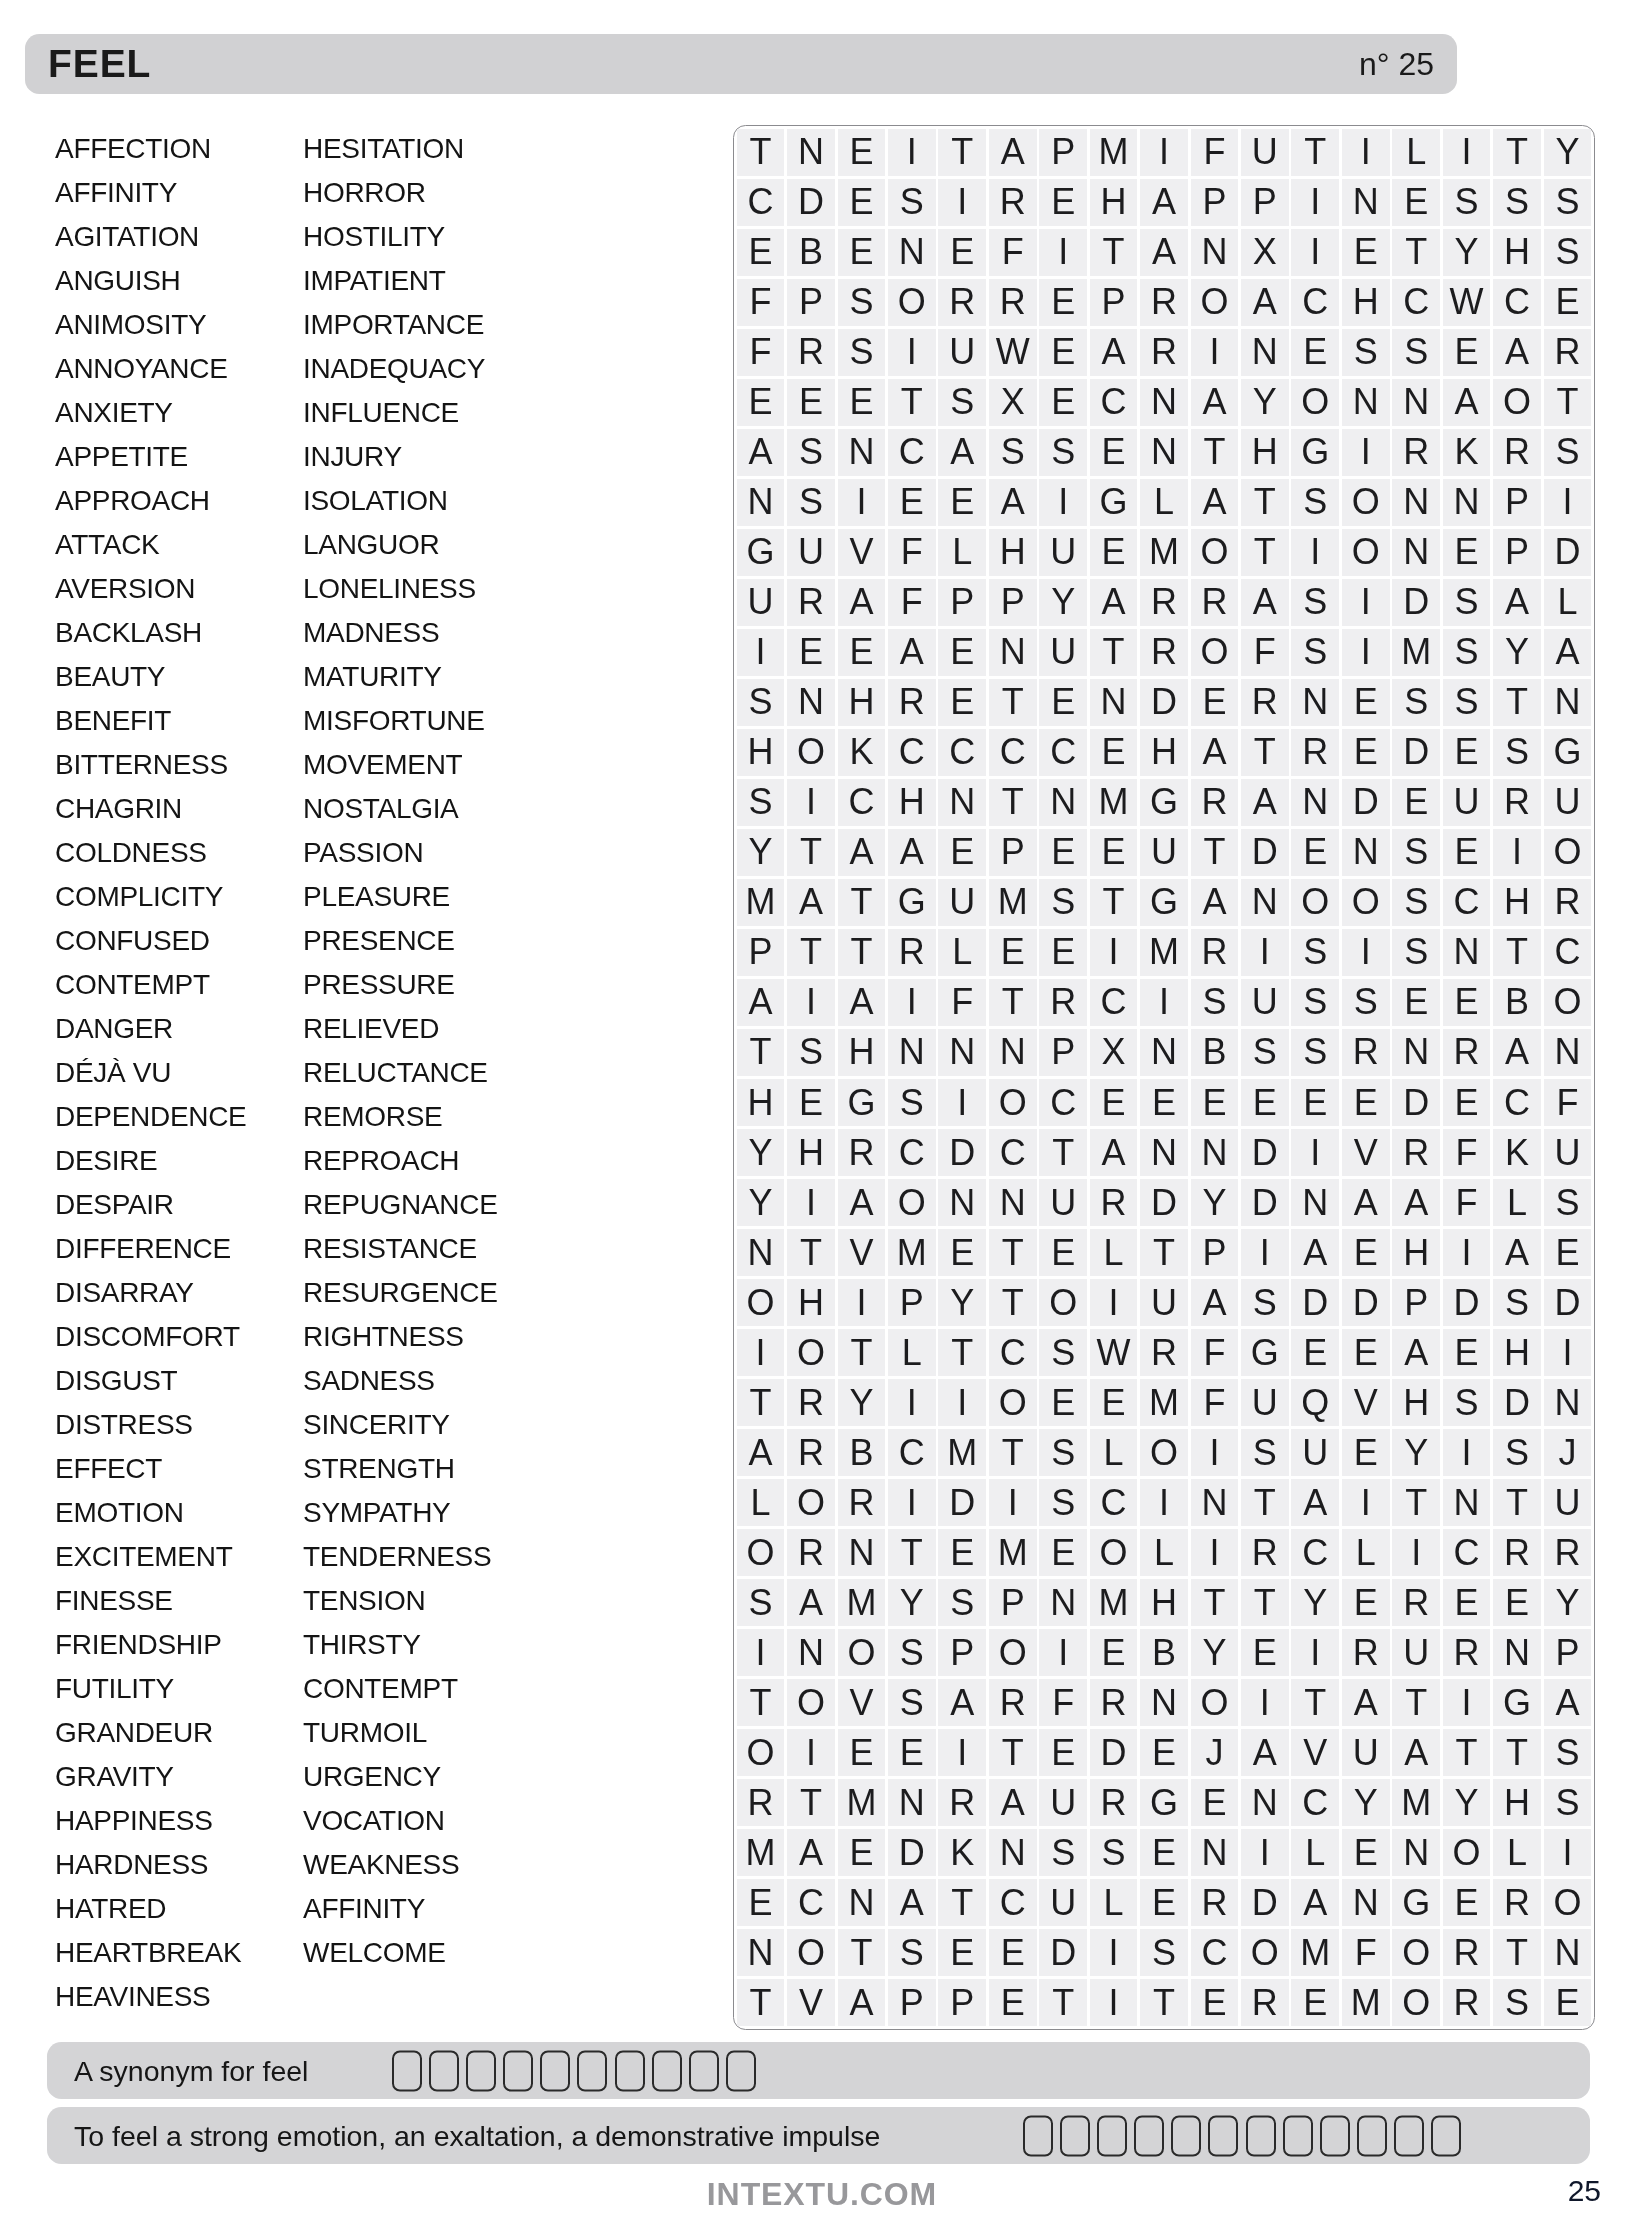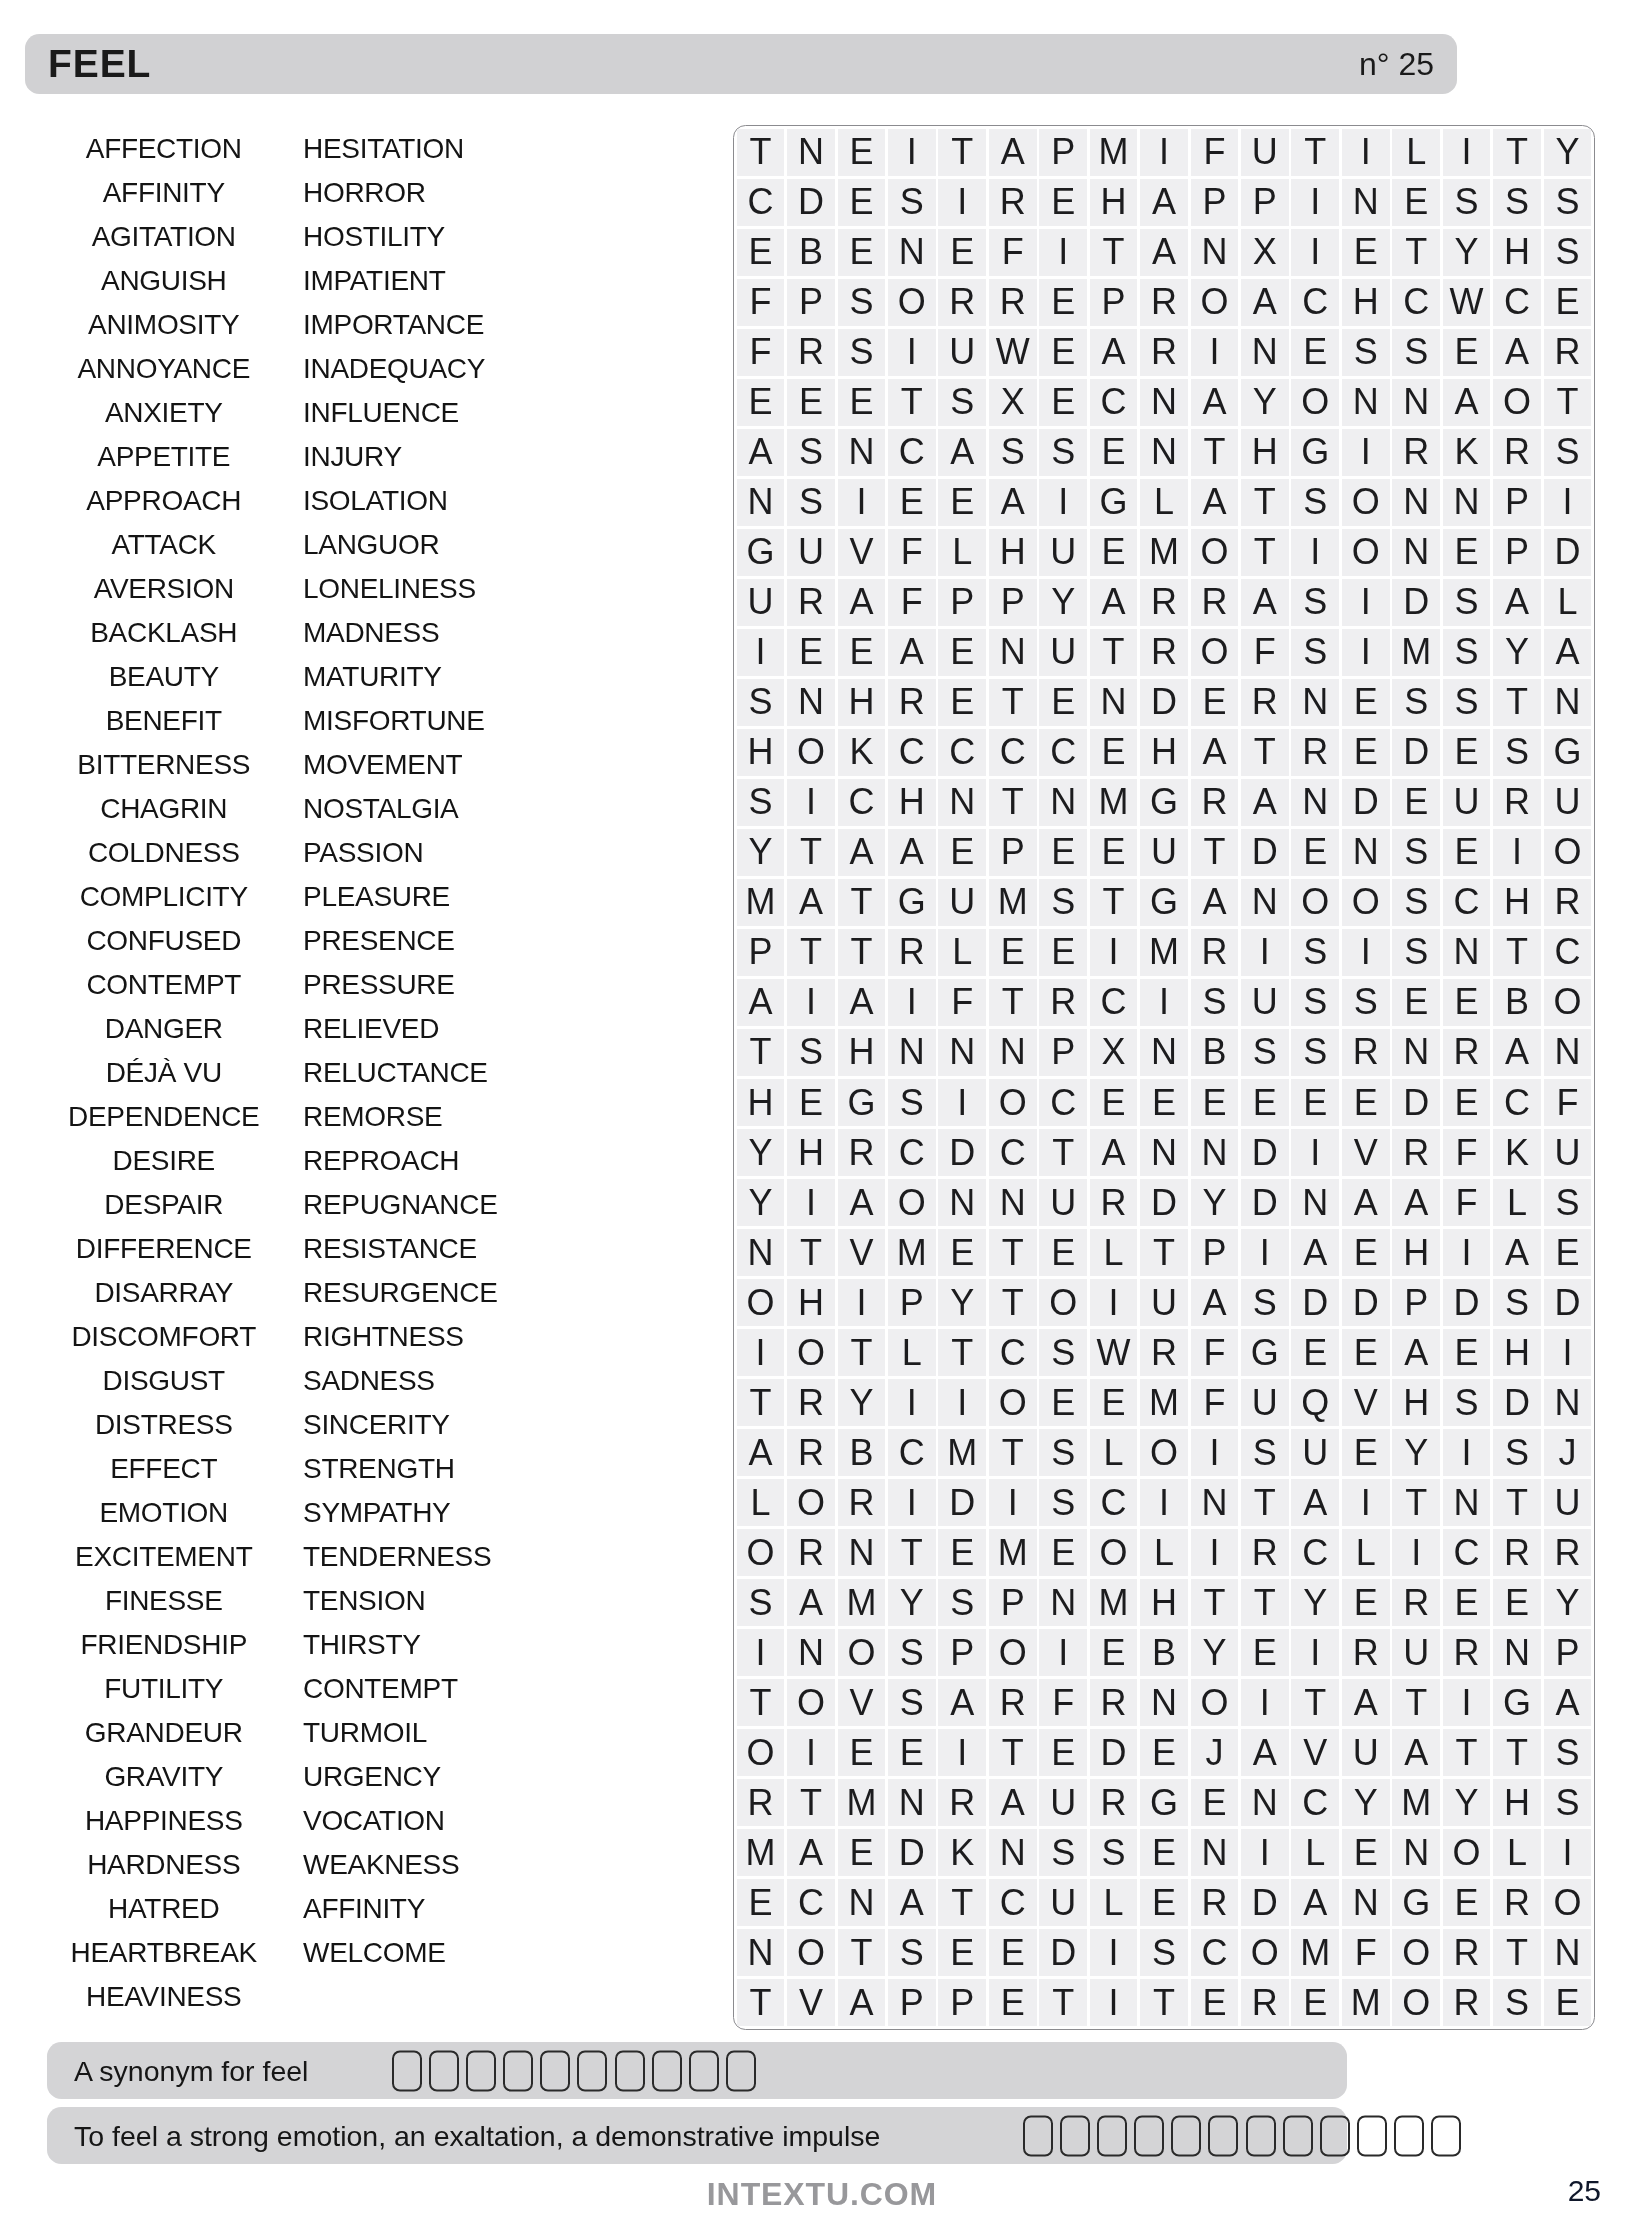--- a/index.html
+++ b/index.html
@@ -9,35 +9,35 @@
   
   .header-bar{position:absolute;left:25px;top:34px;width:1432px;height:60px;
     background:#d1d1d3;border-radius:14.3px;display:flex;align-items:center;
     justify-content:space-between;padding:0 23px;box-sizing:border-box;}
   .header-title{font-size:39px;font-weight:700;color:#1a1a1a;letter-spacing:0.9px;}
   .header-number{font-size:32px;font-weight:400;color:#1a1a1a;}
 
   
   .word-col{position:absolute;top:127px;color:#141414;font-size:28px;
     letter-spacing:-0.3px;line-height:44px;white-space:nowrap;}
-  .word-col-1{left:68px;text-align:center;}
+  .word-col-1{left:55px;}
   .word-col-2{left:303px;}
 
   
   .grid-box{position:absolute;left:733px;top:125px;width:862px;height:1905px;
     background:#ffffff;border:1.8px solid #8b8b8f;border-radius:12.5px;
     box-sizing:border-box;overflow:hidden;}
   .grid-inner{display:grid;grid-template-columns:repeat(17,1fr);
     grid-template-rows:repeat(38,1fr);gap:2.7px;padding:2.7px;height:100%;
     box-sizing:border-box;}
   .grid-cell{background:#efeff1;display:flex;align-items:center;justify-content:center;
     font-size:36px;color:#1c1c1e;font-weight:400;}
 
   
-  .clue-bar{position:absolute;left:47px;width:1300px;height:57px;background:#d4d4d6;
+  .clue-bar{position:absolute;left:47px;width:1543px;height:57px;background:#d4d4d6;
     border-radius:14.3px;box-sizing:border-box;}
   .clue-bar-1{top:2042px;}
   .clue-bar-2{top:2107px;}
   .clue-text{position:absolute;left:27px;top:50%;transform:translateY(-50%);
     font-size:28.5px;color:#161616;white-space:nowrap;}
   .answer-boxes{position:absolute;top:50%;transform:translateY(-50%);
     display:flex;gap:7.1px;}
   .answer-boxes-1{left:345px;}
   .answer-boxes-2{left:976px;}
   .answer-box{width:30px;height:41px;border:2.7px solid #2a2a2a;border-radius:8px;

